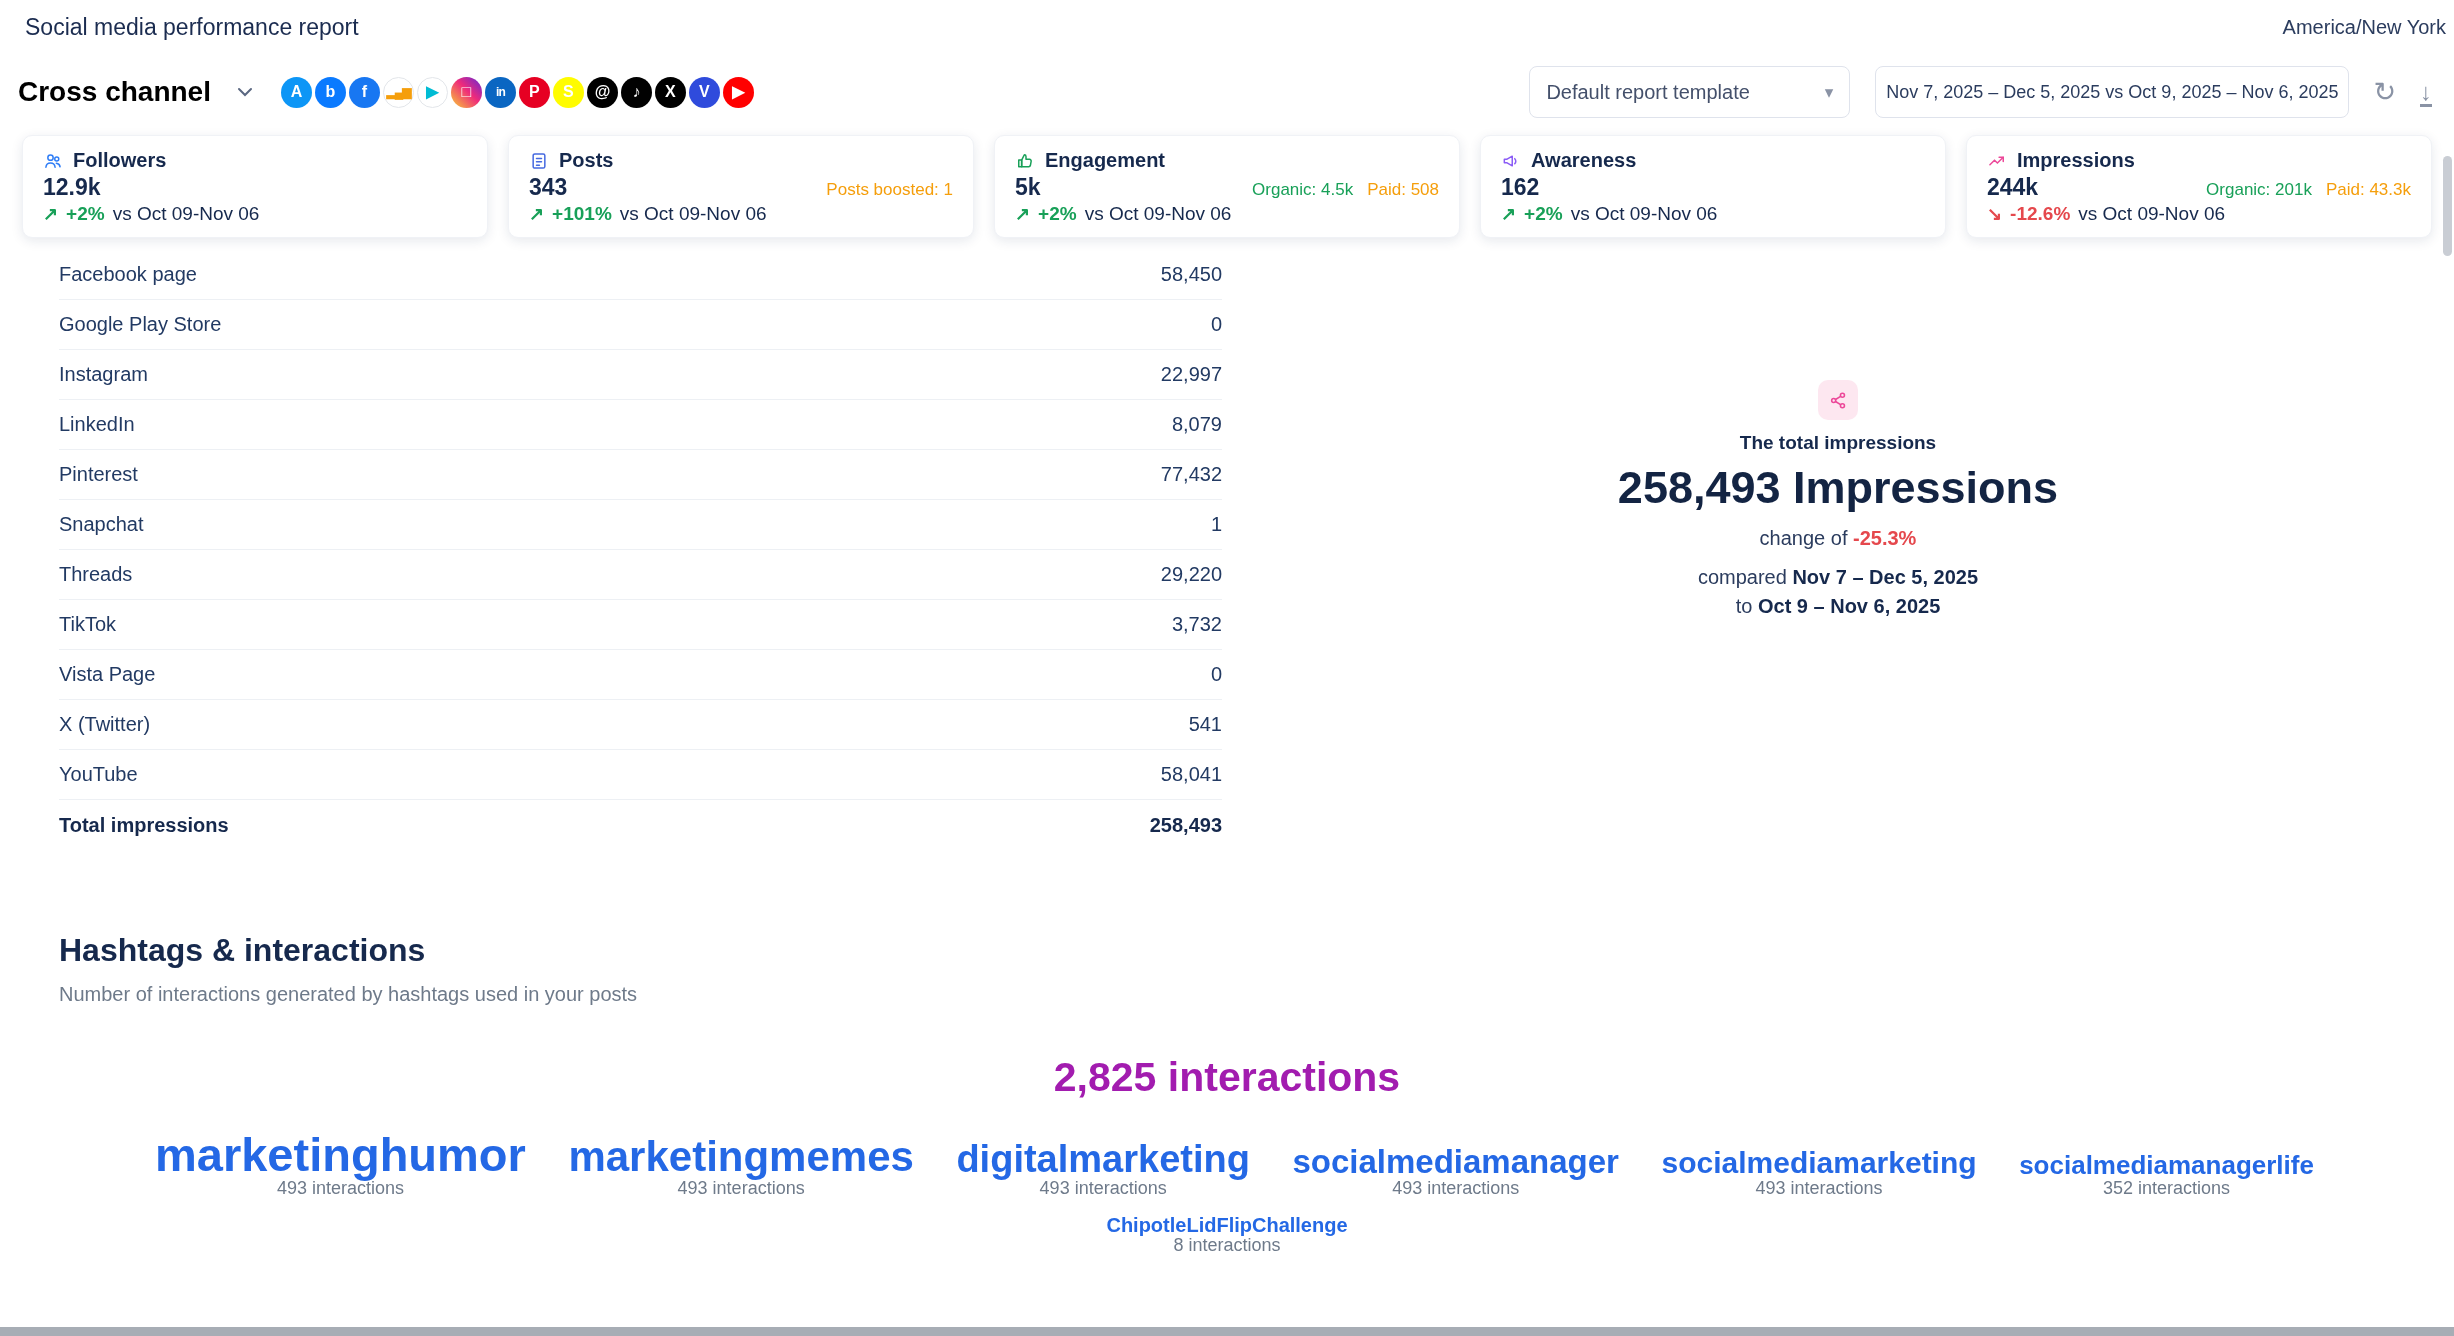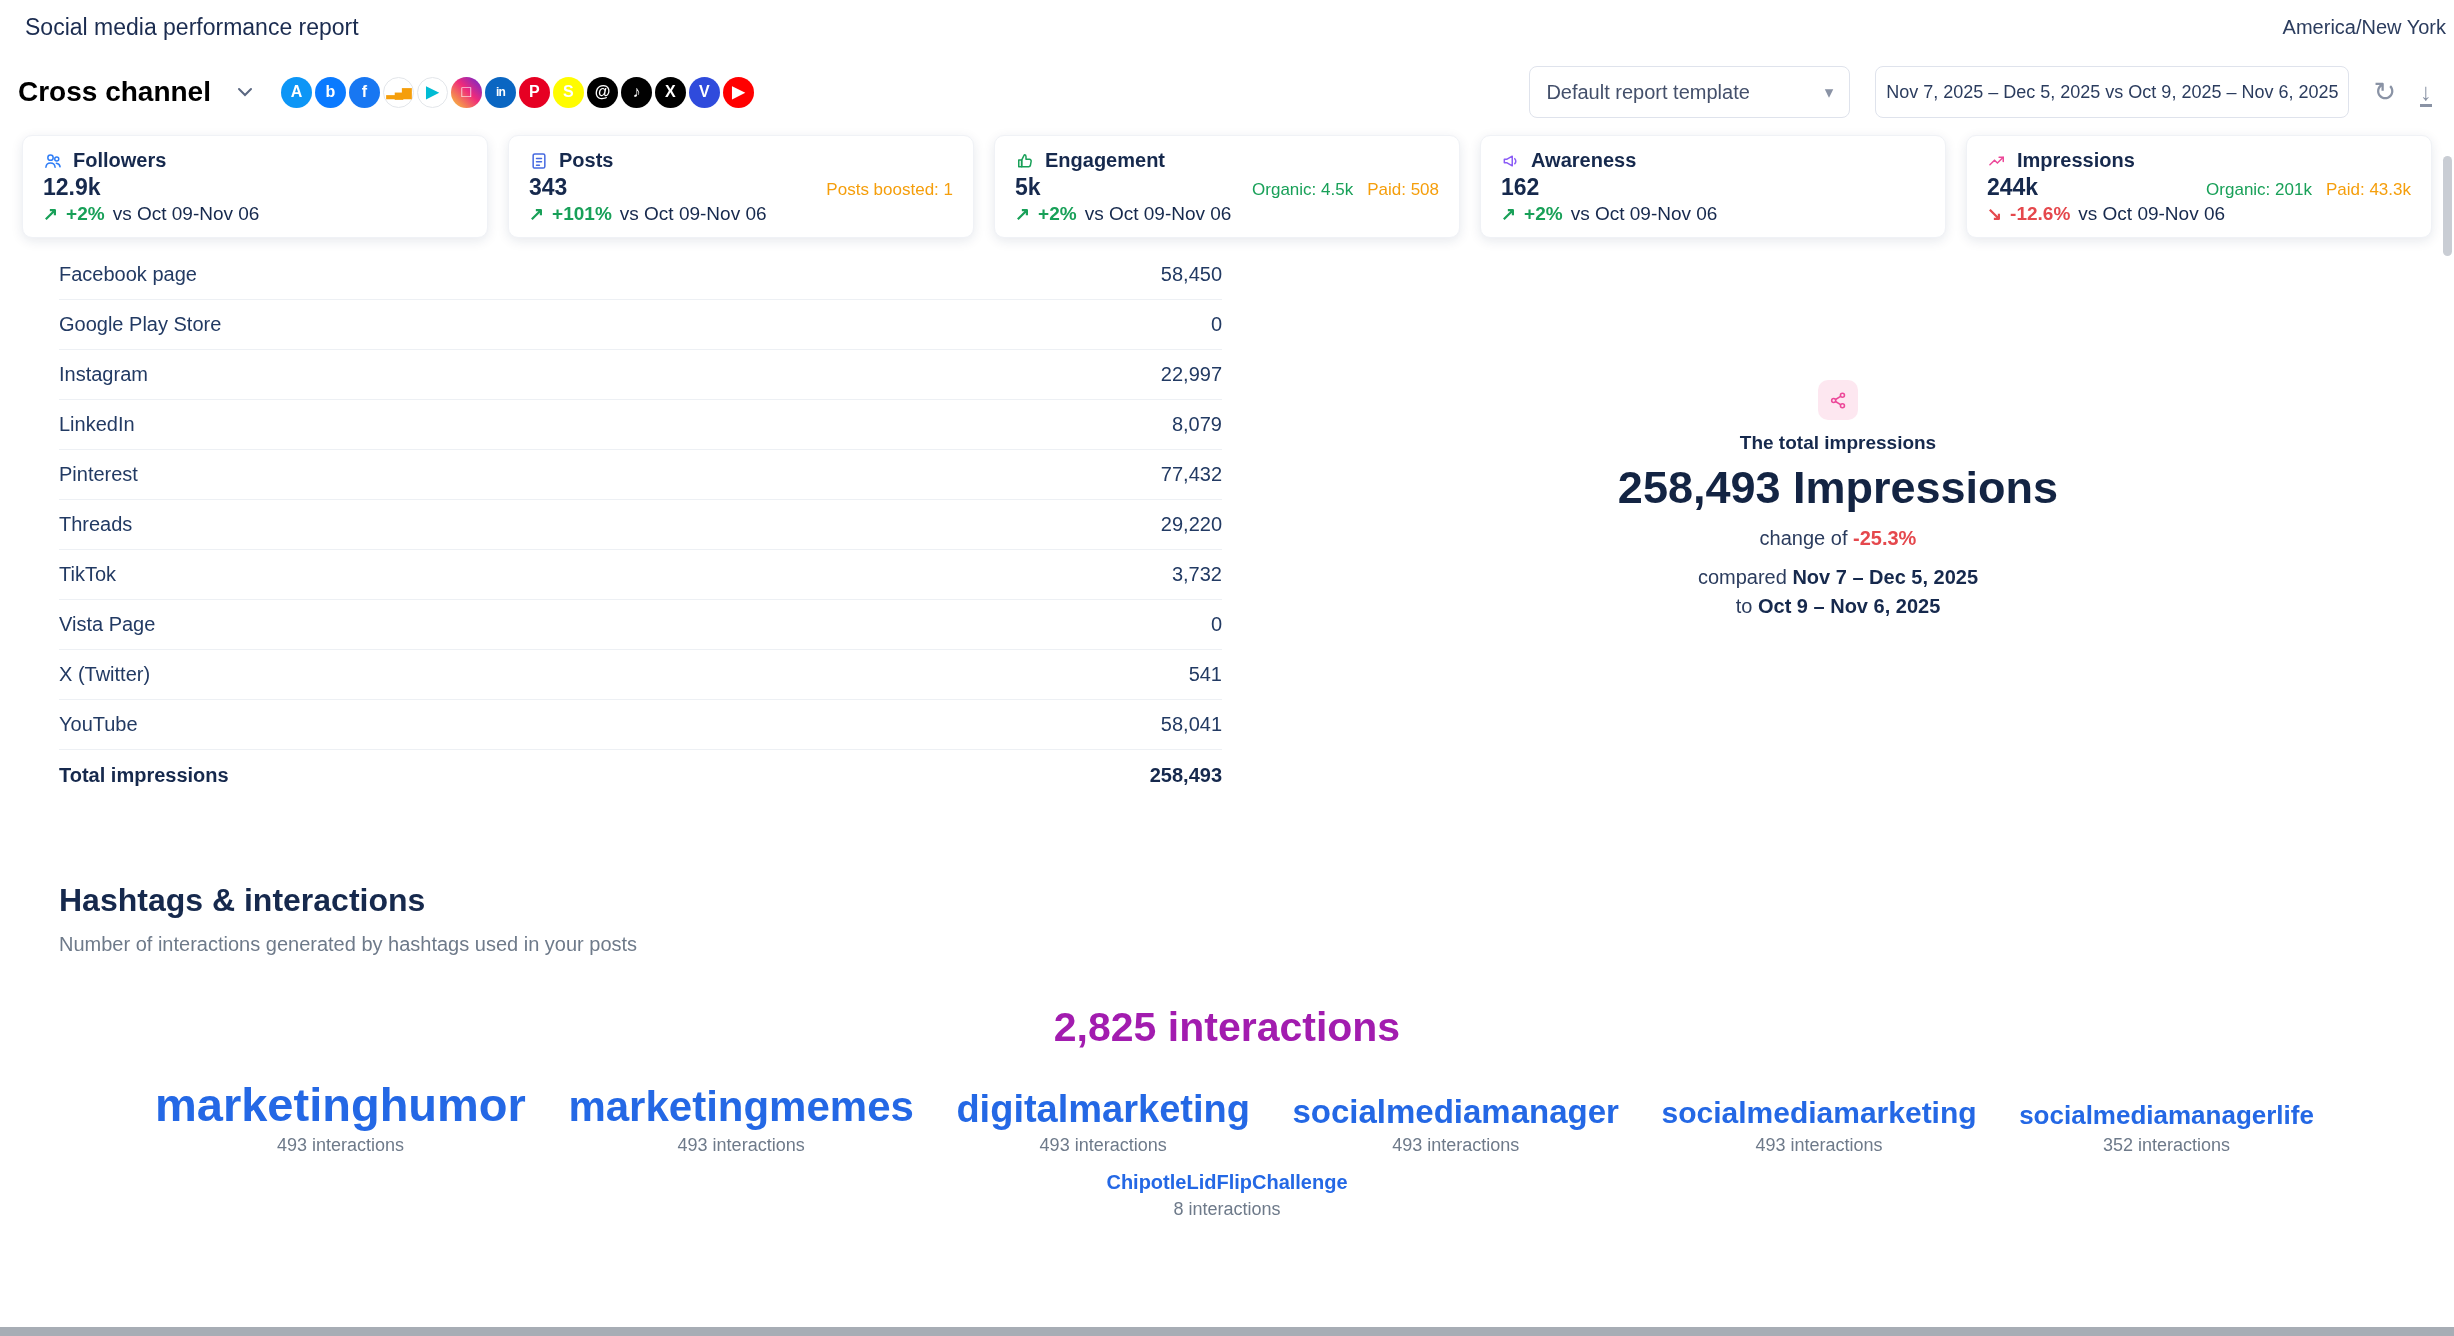--- a/index.html
+++ b/index.html
@@ -112,21 +112,21 @@
 
   
   .hashtags { margin-top: 82px; }
   .hash-title { margin-left: 59px; font-size: 32px; font-weight: 700; color: #16294d; }
   .hash-sub { margin-left: 59px; margin-top: 14px; font-size: 20px; color: #6e7a8a; }
   .hash-total { margin-top: 48px; text-align: center; font-size: 41px; font-weight: 700; color: #a21caf; }
   .cloud {
     margin-top: 30px; padding: 0 140px 0 155px;
     display: flex; align-items: flex-end; justify-content: space-between;
   }
-  .cloud-item { display: flex; flex-direction: column; align-items: center; gap: 7px; }
+  .cloud-item { display: flex; flex-direction: column; align-items: center; }
   .cloud-tag { color: #2468e5; font-weight: 700; line-height: 1; white-space: nowrap; }
   .cloud-count { font-size: 18px; color: #6e7a8a; }
   .cloud-secondary { margin-top: 16px; display: flex; flex-direction: column; align-items: center; gap: 4px; }
 
   
   .vscroll-thumb {
     position: absolute; top: 156px; right: 2px; width: 9px; height: 100px;
     border-radius: 5px; background: #c9cdd4;
   }
   .hscroll-bar {
@@ -308,20 +308,24 @@
       </div>
       <div class="trow">
         <span>LinkedIn</span>
         <span>8,079</span>
       </div>
       <div class="trow">
         <span>Pinterest</span>
         <span>77,432</span>
       </div>
       <div class="trow">
+        <span>Snapchat</span>
+        <span>1</span>
+      </div>
+      <div class="trow">
         <span>Threads</span>
         <span>29,220</span>
       </div>
       <div class="trow">
         <span>TikTok</span>
         <span>3,732</span>
       </div>
       <div class="trow">
         <span>Vista Page</span>
         <span>0</span>

